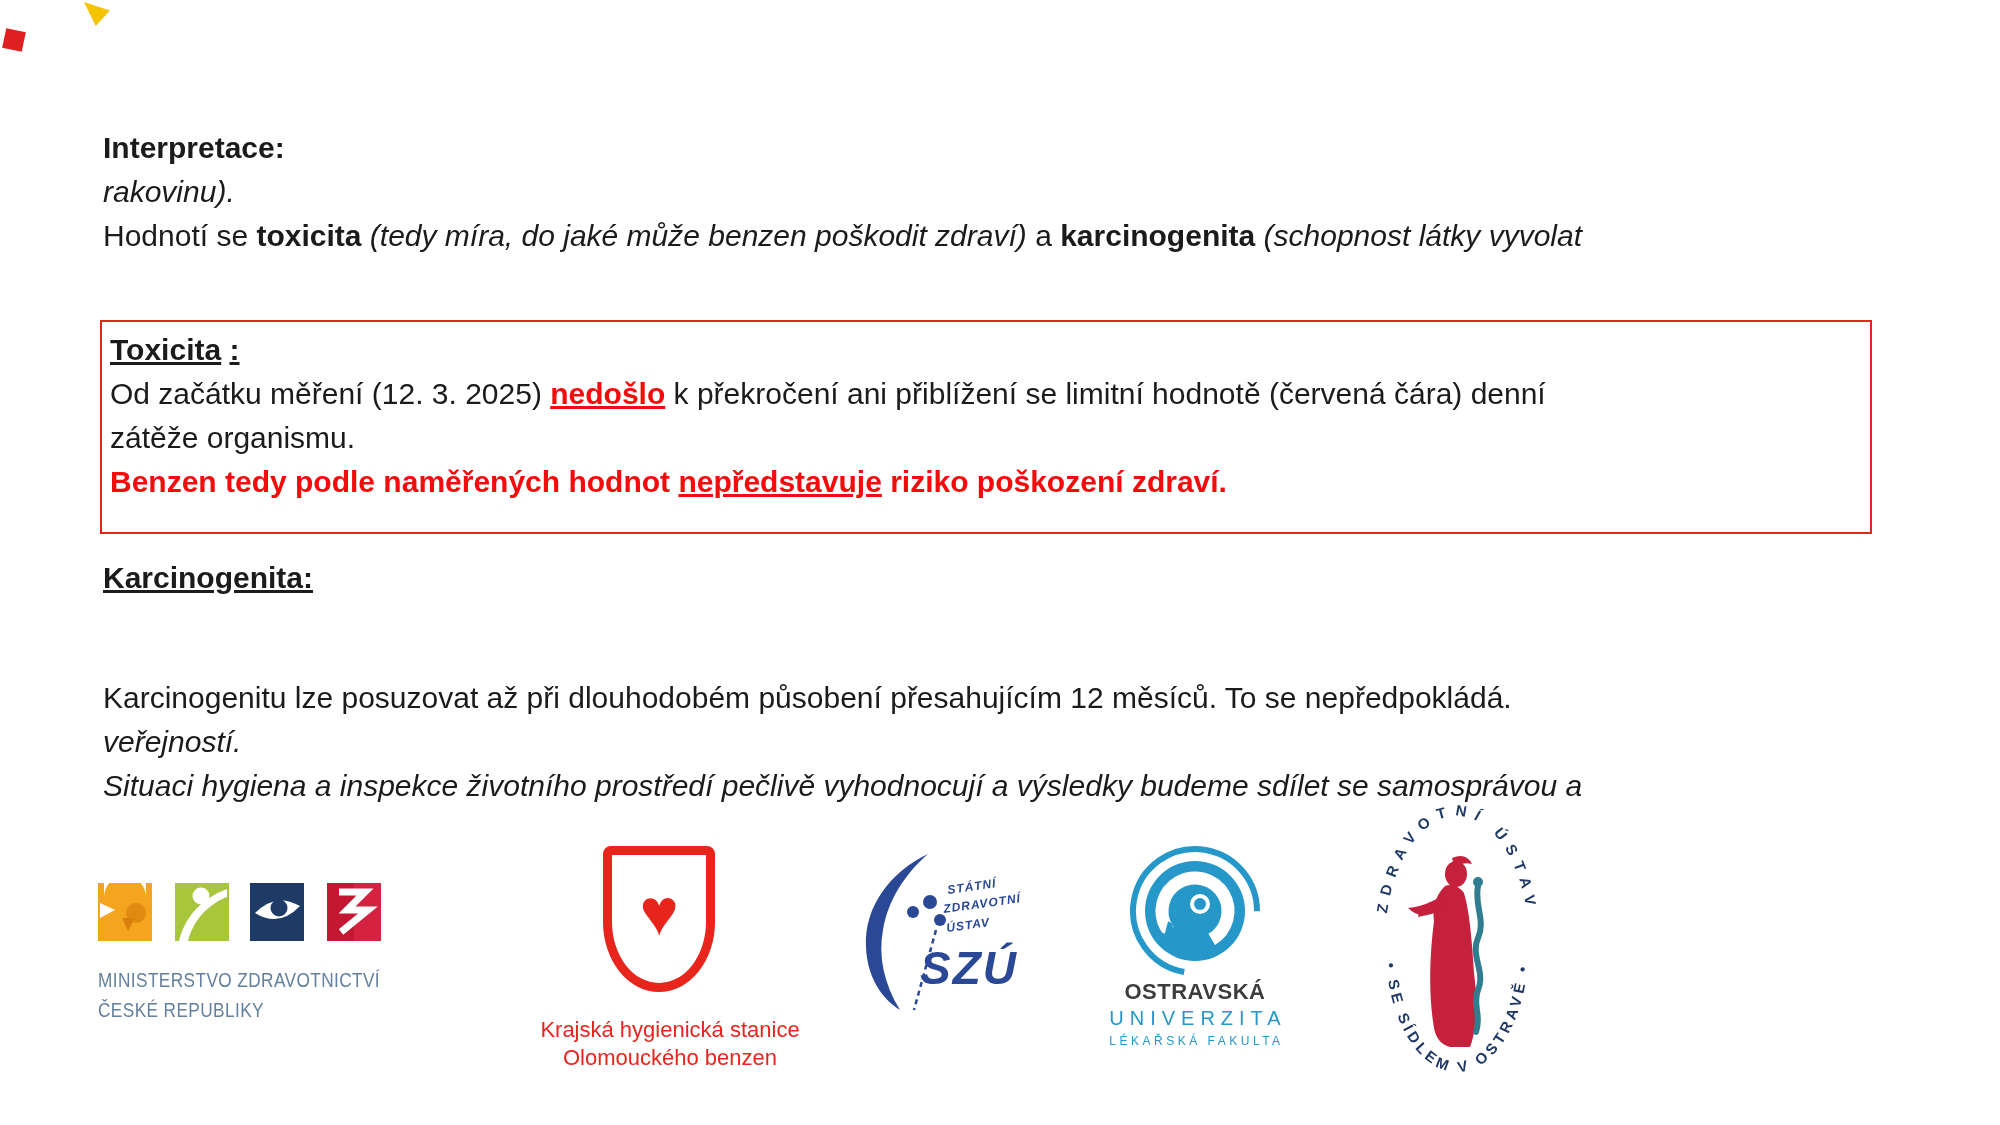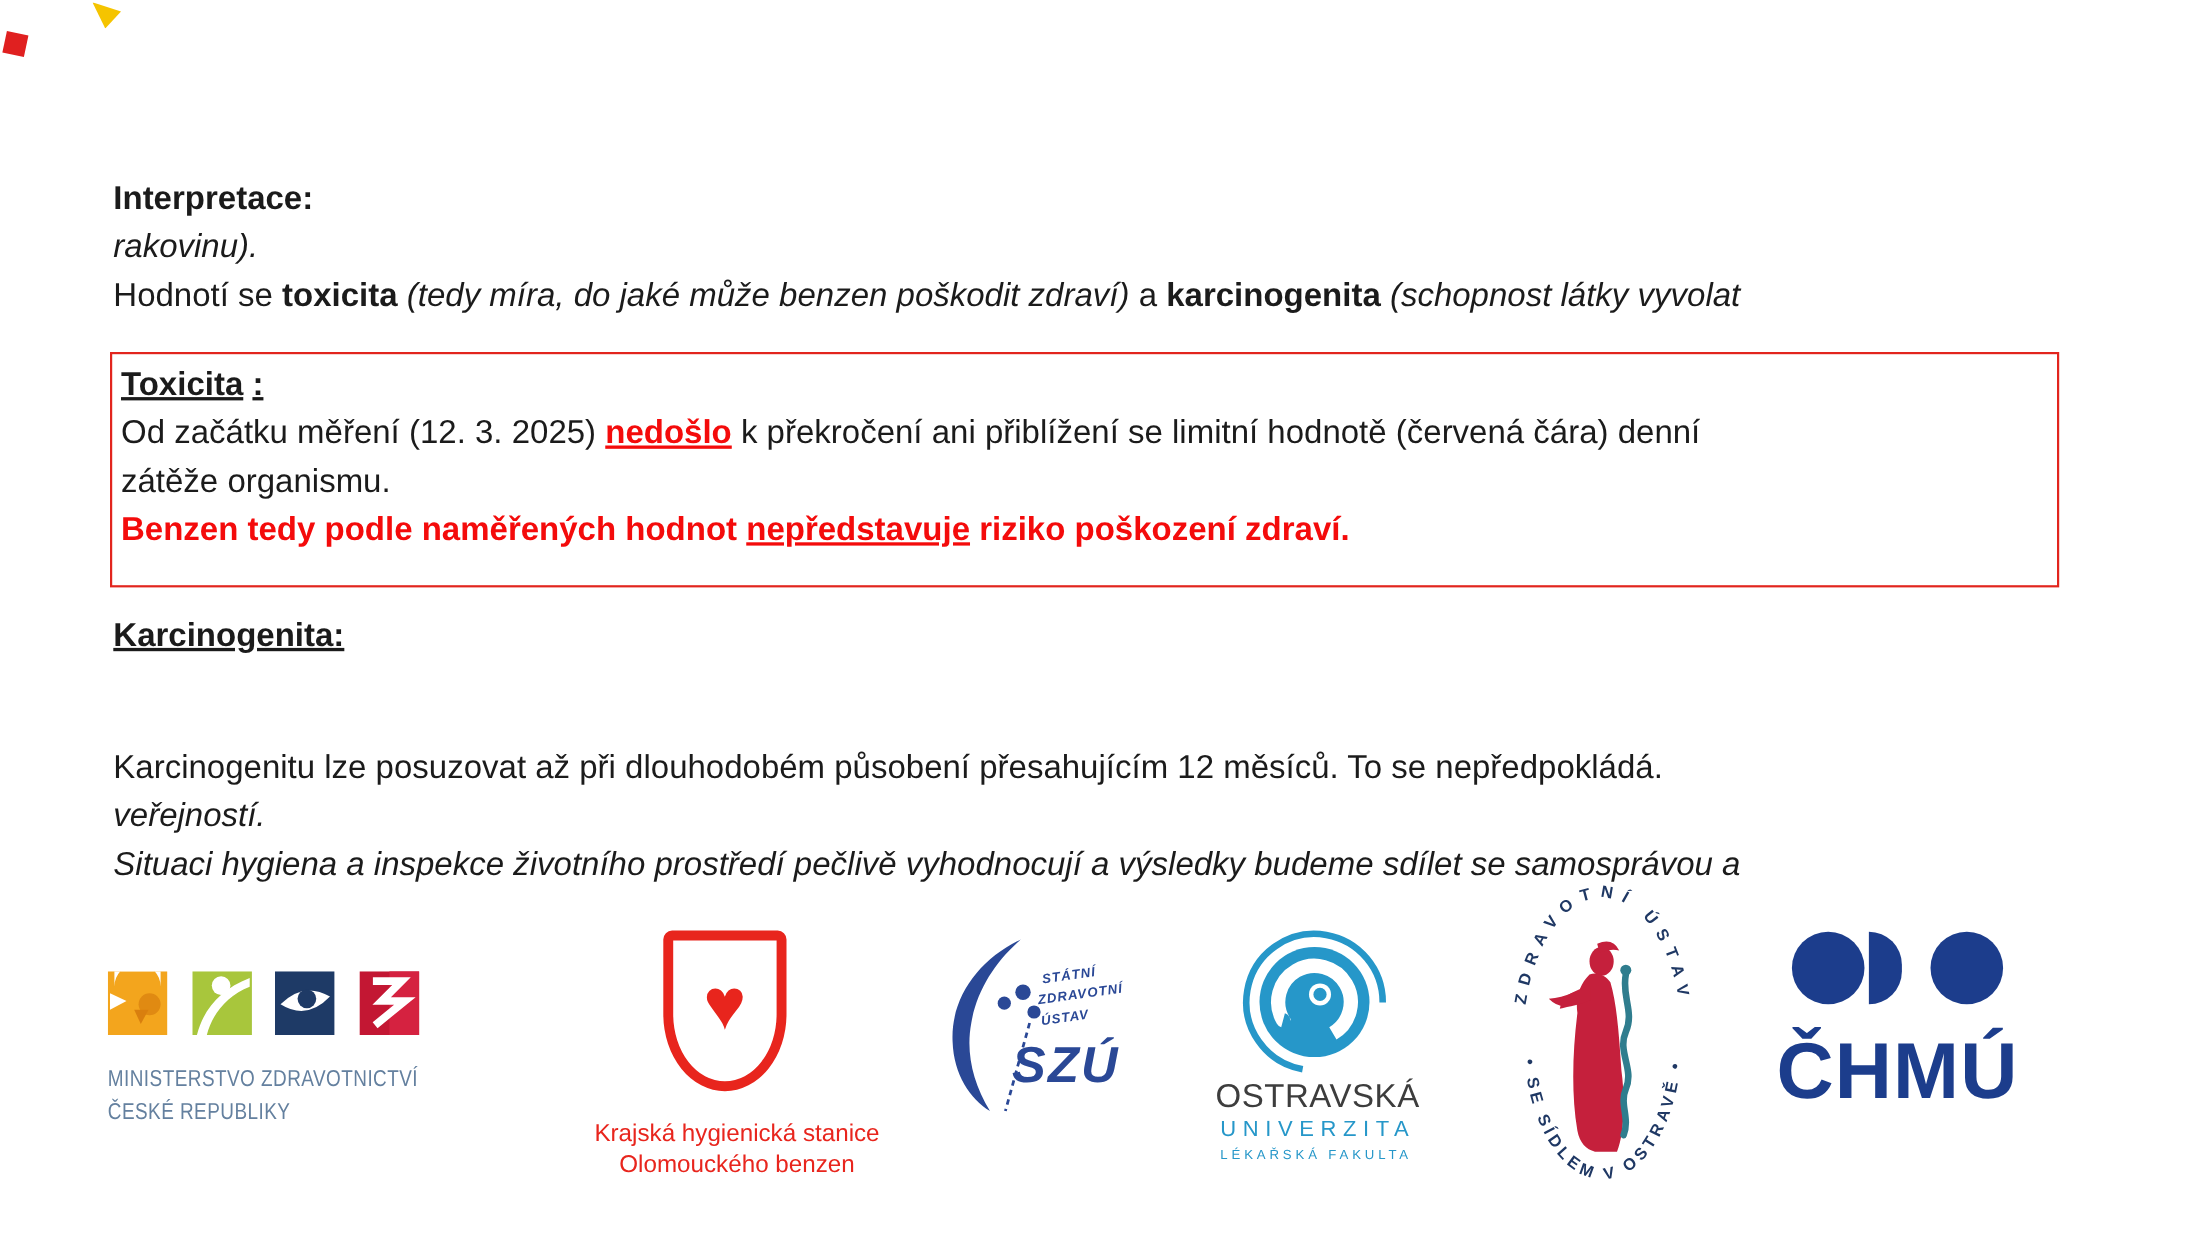--- a/index.html
+++ b/index.html
@@ -6,21 +6,21 @@
   .page{position:relative;width:2000px;height:1125px;background:#fff;overflow:hidden;
         font-family:"Liberation Sans",sans-serif;color:#1b1b1b;}
 
   
   .line{white-space:nowrap;font-size:30px;line-height:44px;}
   .run-b{font-weight:bold;}
   .run-i{font-style:italic;}
   .run-u{text-decoration:underline;}
   .run-r{color:var(--text-red,#f40b0b);}
 
-  .block-interpretace{position:absolute;left:103px;top:126px;margin-top:33px;}
+  .block-interpretace{position:absolute;left:103px;top:126px;}
   .box-toxicita{position:absolute;left:100px;top:320px;width:1746px;
                 border:2px solid var(--box-border-red,#e2251d);padding:6px 14px 28px 8px;background:#fff;}
   .block-karc-heading{position:absolute;left:103px;top:556px;}
   .block-karc-body{position:absolute;left:103px;top:676px;}
   .heading-underline{font-weight:bold;text-decoration:underline;}
 
   
   .deco-yellow{position:absolute;left:84px;top:2px;width:26px;height:24px;background:#f5c400;
                clip-path:polygon(0 0,100% 35%,45% 100%);}
   .deco-red{position:absolute;left:4px;top:30px;width:20px;height:20px;background:#e02020;
@@ -34,21 +34,21 @@
   .logo-khs-shield{position:absolute;left:603px;top:846px;width:94px;height:128px;background:#fff;
         border:9px solid var(--khs-red,#e8251d);border-radius:8px 8px 56px 56px / 8px 8px 70px 70px;
         display:flex;align-items:center;justify-content:center;}
   .khs-heart{color:var(--khs-red,#e8251d);font-size:66px;line-height:1;margin-top:-14px;}
   .khs-caption{position:absolute;left:535px;top:1016px;width:270px;text-align:center;
                color:var(--khs-red,#e8251d);font-size:22px;line-height:28px;}
 
   .logo-szu{position:absolute;left:850px;top:852px;}
 
   .logo-osu{position:absolute;left:1105px;top:843px;width:180px;text-align:center;}
-  .osu-line1{font-size:30px;font-weight:normal;color:var(--osu-dark,#3d3d3d);letter-spacing:.5px;margin-top:-6px;}
+  .osu-line1{font-size:22px;font-weight:bold;color:var(--osu-dark,#3d3d3d);letter-spacing:.5px;margin-top:-6px;}
   .osu-line2{font-size:20px;color:var(--osu-blue,#2697c9);letter-spacing:6px;margin-top:2px;margin-right:-6px;}
   .osu-line3{font-size:12px;color:var(--osu-blue,#2697c9);letter-spacing:3.5px;margin-top:4px;margin-right:-3px;}
 
   .logo-zu{position:absolute;left:1372px;top:796px;}
 
   .logo-chmu{position:absolute;left:1600px;top:845px;width:250px;text-align:center;}
   .chmu-mark{display:flex;justify-content:center;align-items:center;height:70px;}
   .chmu-circle{width:66px;height:66px;border-radius:50%;background:var(--chmu-navy,#1c3d8c);}
   .chmu-half{width:30px;height:66px;margin-left:4px;background:var(--chmu-navy,#1c3d8c);
              border-radius:0 33px 33px 0;}
@@ -174,23 +174,14 @@
         <path d="M80,62 q14,-6 20,6 q-8,-2 -18,2 z"></path>
         <path d="M73,90 C64,99 60,111 62,125 C58,157 56,197 62,232 C64,243 70,249 78,251 L98,251 C104,237 106,207 102,177 C100,147 98,117 92,97 C88,91 80,87 73,90 Z"></path>
         <path d="M74,100 C64,103 54,107 48,113 L46,121 C54,119 66,117 74,113 Z"></path>
         <path d="M36,112 q12,12 26,3 l-3,-9 q-12,5 -23,6 z"></path>
       </g>
       <path d="M106,90 C102,110 114,124 106,142 C98,160 114,176 106,194 C100,208 110,220 104,236" fill="none" stroke-width="6" stroke-linecap="round" style="stroke:var(--zu-teal,#2f7d8e)"></path>
       <circle cx="106" cy="86" r="5" style="fill:var(--zu-teal,#2f7d8e)"></circle>
     </svg>
   </div>
 
-  <div class="logo-chmu">
-    <div class="chmu-mark">
-      <div class="chmu-circle"></div>
-      <div class="chmu-half"></div>
-      <div class="chmu-spacer"></div>
-      <div class="chmu-circle"></div>
-    </div>
-    <div class="chmu-label">ČHMÚ</div>
-  </div>
 
 </div>
 
 </body></html>

